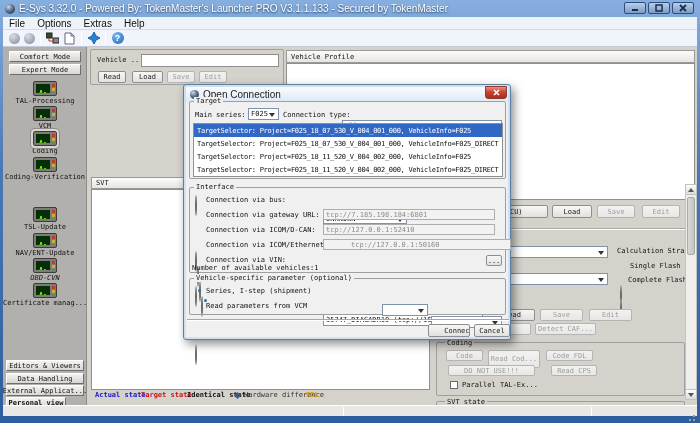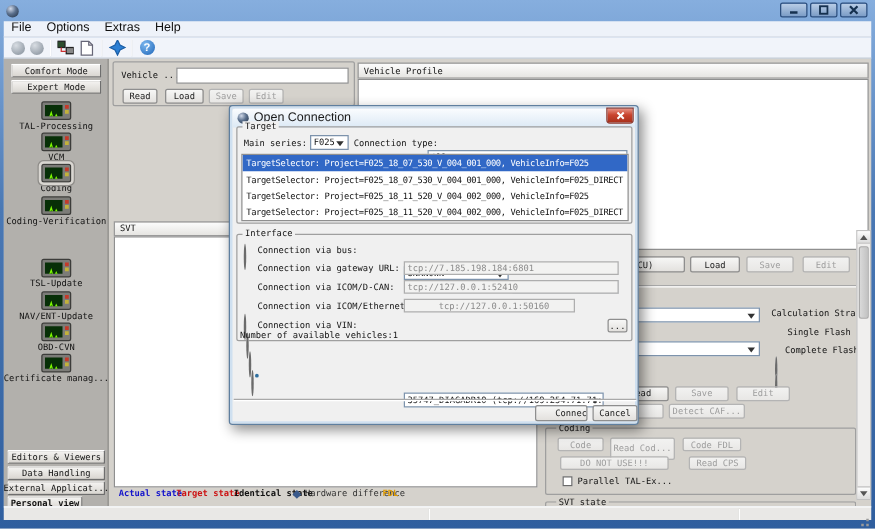--- a/index.html
+++ b/index.html
@@ -12,21 +12,21 @@
   
   .titlebar { position:absolute; left:0; top:0; width:700px; height:17px; display:flex; align-items:center;
               color:#fff; font-family:"Liberation Sans",sans-serif; font-size:10px; text-shadow:0 1px 2px #1b3a63; }
   .appico { width:10px; height:10px; border-radius:50%; margin:0 4px 0 5px;
             background:radial-gradient(circle at 35% 30%,#cfd8e8 0%,#5a6f8c 45%,#1d2a3d 100%); }
   .winbtns { position:absolute; right:6px; top:2px; display:flex; gap:2px; }
   .wbtn { width:22px; height:12px; border:1px solid #2c4e7d; border-radius:2px;
           background:linear-gradient(#b9cde6,#7b9cc6); display:flex; align-items:center; justify-content:center; }
   .wbtn svg { display:block; }
   .menubar { position:absolute; left:3px; top:17px; width:694px; height:13px; background:#eef2f9;
-             display:flex; gap:12px; padding-left:6px;
+             display:flex; align-items:center; gap:12px; padding-left:6px;
              font-family:"Liberation Sans",sans-serif; font-size:10px; color:#111; border-bottom:1px solid #d7dde6; }
   .toolbar { position:absolute; left:3px; top:30px; width:694px; height:17px; background:#f1f4fa;
              border-bottom:1px solid #c4cbd6; display:flex; align-items:center; }
   .tsep { width:1px; height:13px; background:#c0c7d2; margin:0 3px; border-right:1px solid #fff; }
   .tcirc { width:11px; height:11px; border-radius:50%; background:radial-gradient(circle at 35% 30%,#d8dde3,#9aa3ad 70%); margin:0 2px; }
   .tico { width:15px; height:14px; display:flex; align-items:center; justify-content:center; margin:0 1px; }
   .workspace { position:absolute; left:3px; top:47px; width:694px; height:358px; background:#d5d2cc; overflow:hidden; }
 
   
   .sidebar { position:absolute; left:0; top:0; width:84px; height:358px; background:#b2b0ac;
@@ -97,20 +97,21 @@
   .dlist-row.sel { background:#3168c6; color:#fff; }
   .dgrp-label { position:absolute; font-size:7px; color:#111; background:#f0f0f0; padding:0 2px; white-space:nowrap; }
 </style>
 </head>
 <body>
 
 <div class="win">
 
   <div class="titlebar">
     <span class="appico"></span>
+    <span>E-Sys 3.32.0 - Powered By: TokenMaster's Launcher PRO V3.1.1.133 - Secured by TokenMaster</span>
     <span class="winbtns">
       <span class="wbtn">
           <svg width="8" height="8">
             <line x1="1" y1="6" x2="7" y2="6" stroke="#16314f" stroke-width="2"></line>
           </svg>
         </span>
       <span class="wbtn">
           <svg width="8" height="8">
             <rect x="1" y="1" width="6" height="6" fill="none" stroke="#16314f" stroke-width="1.5"></rect>
           </svg>
@@ -219,21 +220,21 @@
       <div class="side-item" style="top:186px;">
         <div class="mon">
             <div class="scr"><svg width="16" height="11">
                 <polyline points="0,8 3,8 5,2 7,9 9,4 11,8 16,8" fill="none" stroke="#7cfc00" stroke-width="1"></polyline>
               </svg></div>
             <div class="dotr"></div>
             <div class="doty"></div>
           </div>
         <div class="side-label">NAV/ENT-Update</div>
       </div>
-      <div class="side-item" style="top:211px;">
+      <div class="side-item" style="top:211px;font-style:italic;">
         <div class="mon">
             <div class="scr"><svg width="16" height="11">
                 <polyline points="0,8 3,8 5,2 7,9 9,4 11,8 16,8" fill="none" stroke="#7cfc00" stroke-width="1"></polyline>
               </svg></div>
             <div class="dotr"></div>
             <div class="doty"></div>
           </div>
         <div class="side-label">OBD-CVN</div>
       </div>
       <div class="side-item" style="top:236px;">
@@ -395,30 +396,39 @@
       <span class="radio abs" style="left:5px;top:23px;"></span>
       <span class="lab abs" style="left:16px;top:23px;">Connection via gateway URL:</span>
       <div class="field abs" style="left:133px;top:21px;width:172px;height:11px;">tcp://7.185.198.184:6801</div>
 
       <span class="radio abs" style="left:5px;top:38px;"></span>
       <span class="lab abs" style="left:16px;top:38px;">Connection via ICOM/D-CAN:</span>
       <div class="field abs" style="left:133px;top:36px;width:172px;height:11px;">tcp://127.0.0.1:52410</div>
 
       <span class="radio abs" style="left:5px;top:53px;"></span>
       <span class="lab abs" style="left:16px;top:53px;">Connection via ICOM/Ethernet:</span>
-      <div class="field abs" style="left:133px;top:51px;width:137px;height:11px;padding-left:27px;">tcp://127.0.0.1:50160</div>
+      <div class="field abs" style="left:133px;top:51px;width:188px;height:11px;padding-left:27px;">tcp://127.0.0.1:50160</div>
 
       <span class="radio on abs" style="left:5px;top:68px;"></span>
       <span class="lab abs" style="left:16px;top:68px;">Connection via VIN:</span>
       <div class="combo abs" style="left:133px;top:66px;width:160px;height:12px;">
           <span>35747_DIAGADR10 (tcp://169.254.71.71:6801)</span>
         </div>
       <div class="btn abs" style="left:296px;top:67px;width:16px;height:11px;">...</div>
     </div>
     <span class="lab abs" style="left:8px;top:179px;">Number of available vehicles:1</span>
 
+    <div class="grp abs" style="left:5px;top:193px;width:317px;height:37px;">
+      <span class="dgrp-label" style="left:4px;top:-5px;">Vehicle-specific parameter (optional)</span>
+      <span class="radio on abs" style="left:5px;top:8px;"></span>
+      <span class="lab abs" style="left:16px;top:8px;">Series, I-step (shipment)</span>
+      <div class="combo abs" style="left:192px;top:6px;width:46px;height:12px;"></div>
+      <div class="combo abs" style="left:241px;top:6px;width:71px;height:12px;"></div>
+      <span class="radio abs" style="left:5px;top:23px;"></span>
+      <span class="lab abs" style="left:16px;top:23px;">Read parameters from VCM</span>
+    </div>
 
     <div class="sep abs" style="left:3px;top:234px;width:322px;height:0;"></div>
     <div class="btn abs" style="left:244px;top:239px;width:42px;height:13px;padding-left:20px;">Connect</div>
     <div class="btn abs" style="left:290px;top:239px;width:36px;height:13px;">Cancel</div>
   </div>
 
 </div>
 
 </body></html>

